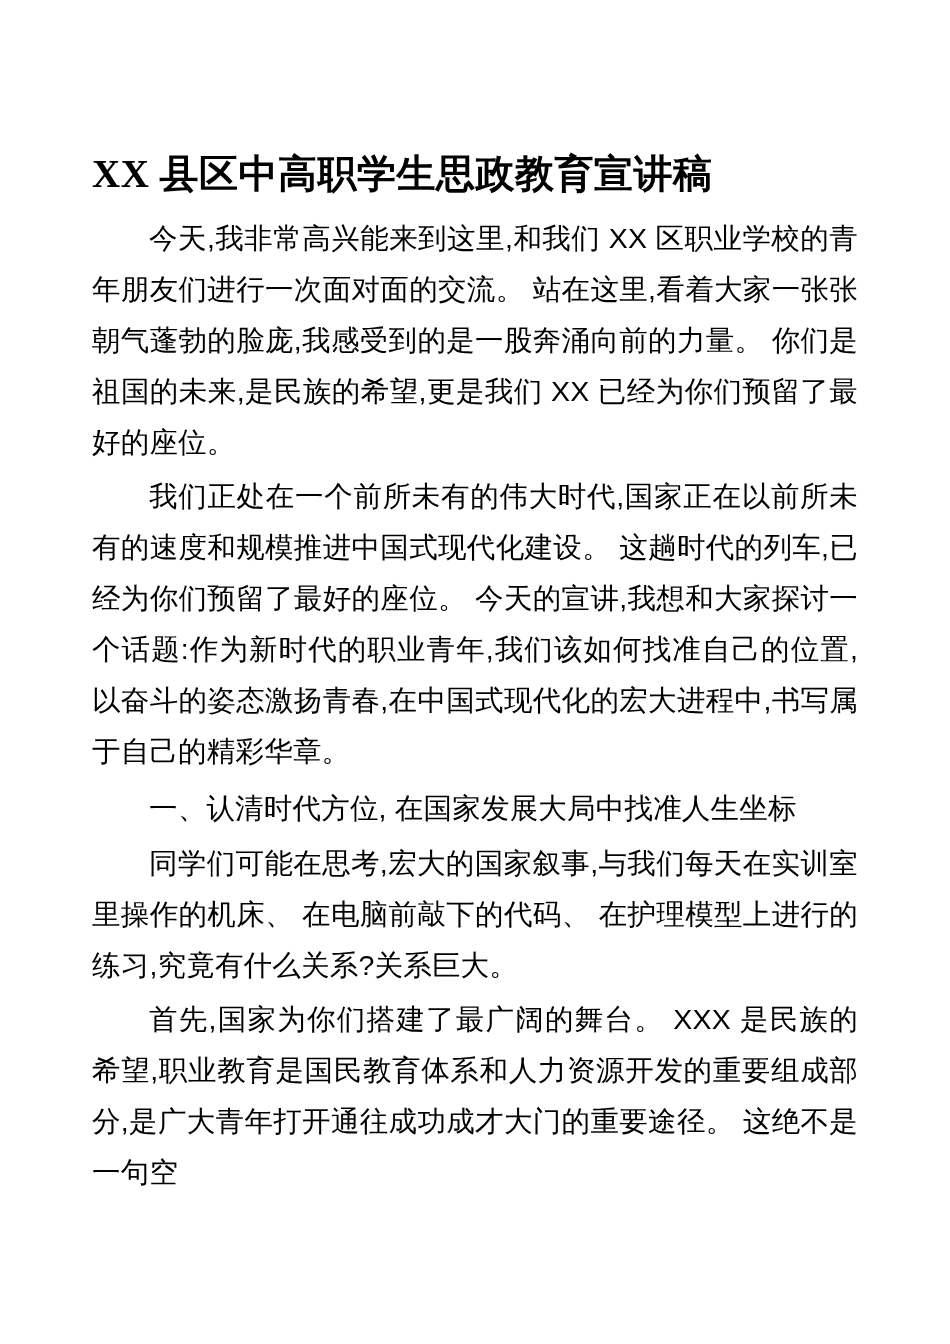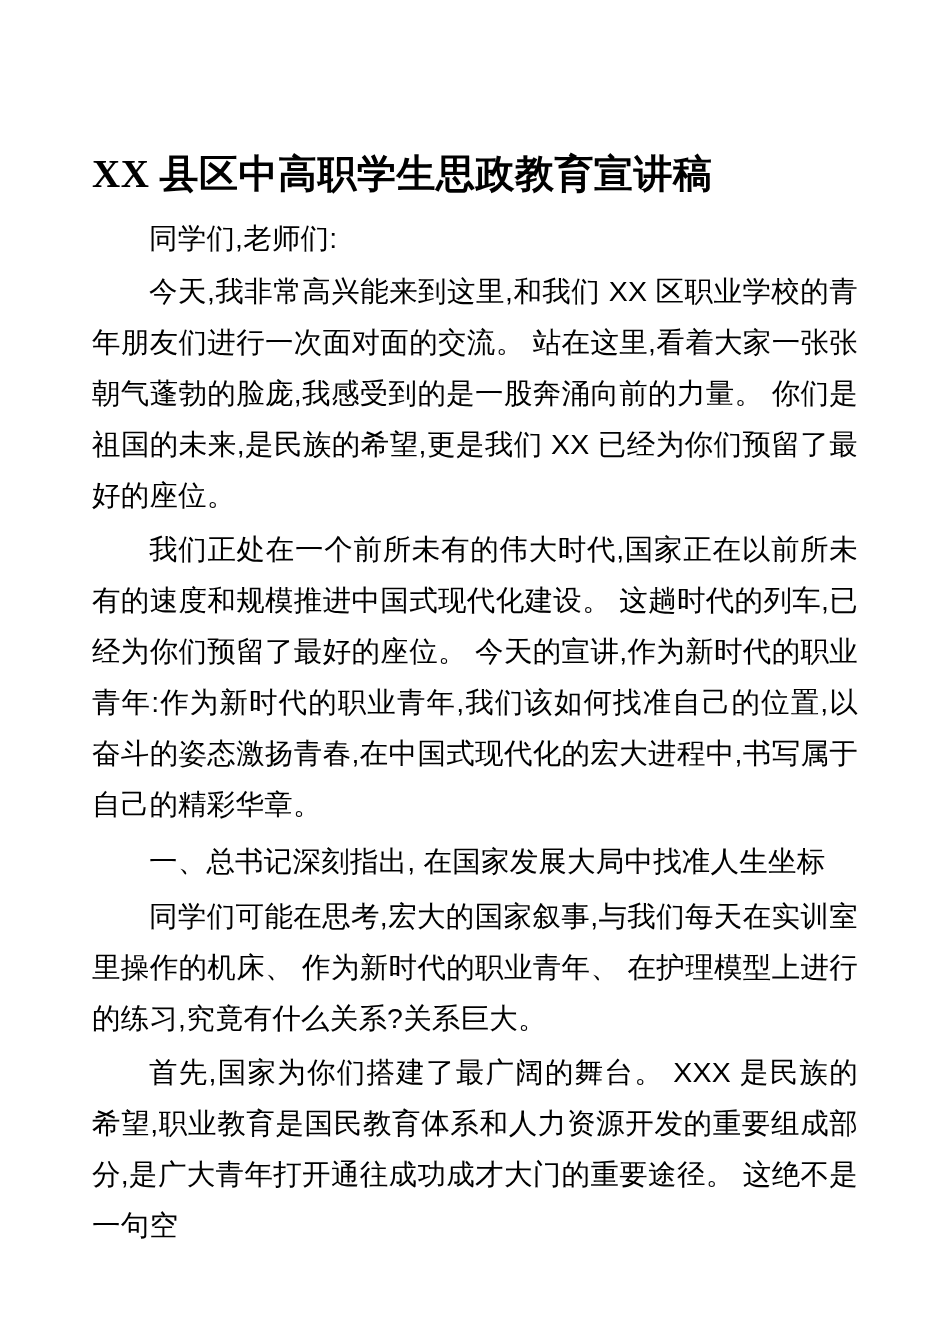--- a/index.html
+++ b/index.html
@@ -53,26 +53,25 @@
     letter-spacing: 0.2px;
   }
 </style>
 </head>
 <body>
 
 <div class="page">
 
   <h1 class="doc-title">XX 县区中高职学生思政教育宣讲稿</h1>
 
-  <p class="para tight">同学们,老师们:</p>
 
 
   <p class="para">今天,我非常高兴能来到这里,和我们 XX 区职业学校的青年朋友们进行一次面对面的交流。 站在这里,看着大家一张张朝气蓬勃的脸庞,我感受到的是一股奔涌向前的力量。 你们是祖国的未来,是民族的希望,更是我们 XX 已经为你们预留了最好的座位。</p>
 
-  <p class="para">我们正处在一个前所未有的伟大时代,国家正在以前所未有的速度和规模推进中国式现代化建设。 这趟时代的列车,已经为你们预留了最好的座位。 今天的宣讲,作为新时代的职业青年:作为新时代的职业青年,我们该如何找准自己的位置,以奋斗的姿态激扬青春,在中国式现代化的宏大进程中,书写属于自己的精彩华章。</p>
+  <p class="para">我们正处在一个前所未有的伟大时代,国家正在以前所未有的速度和规模推进中国式现代化建设。 这趟时代的列车,已经为你们预留了最好的座位。 今天的宣讲,我想和大家探讨一个话题:作为新时代的职业青年,我们该如何找准自己的位置,以奋斗的姿态激扬青春,在中国式现代化的宏大进程中,书写属于自己的精彩华章。</p>
 
-  <p class="heading">一、总书记深刻指出, 在国家发展大局中找准人生坐标</p>
+  <p class="heading">一、认清时代方位, 在国家发展大局中找准人生坐标</p>
 
-  <p class="para">同学们可能在思考,宏大的国家叙事,与我们每天在实训室里操作的机床、 作为新时代的职业青年、 在护理模型上进行的练习,究竟有什么关系?关系巨大。</p>
+  <p class="para">同学们可能在思考,宏大的国家叙事,与我们每天在实训室里操作的机床、 在电脑前敲下的代码、 在护理模型上进行的练习,究竟有什么关系?关系巨大。</p>
 
   <p class="para">首先,国家为你们搭建了最广阔的舞台。 XXX 是民族的希望,职业教育是国民教育体系和人力资源开发的重要组成部分,是广大青年打开通往成功成才大门的重要途径。 这绝不是一句空</p>
 
 </div>
 
 </body></html>

